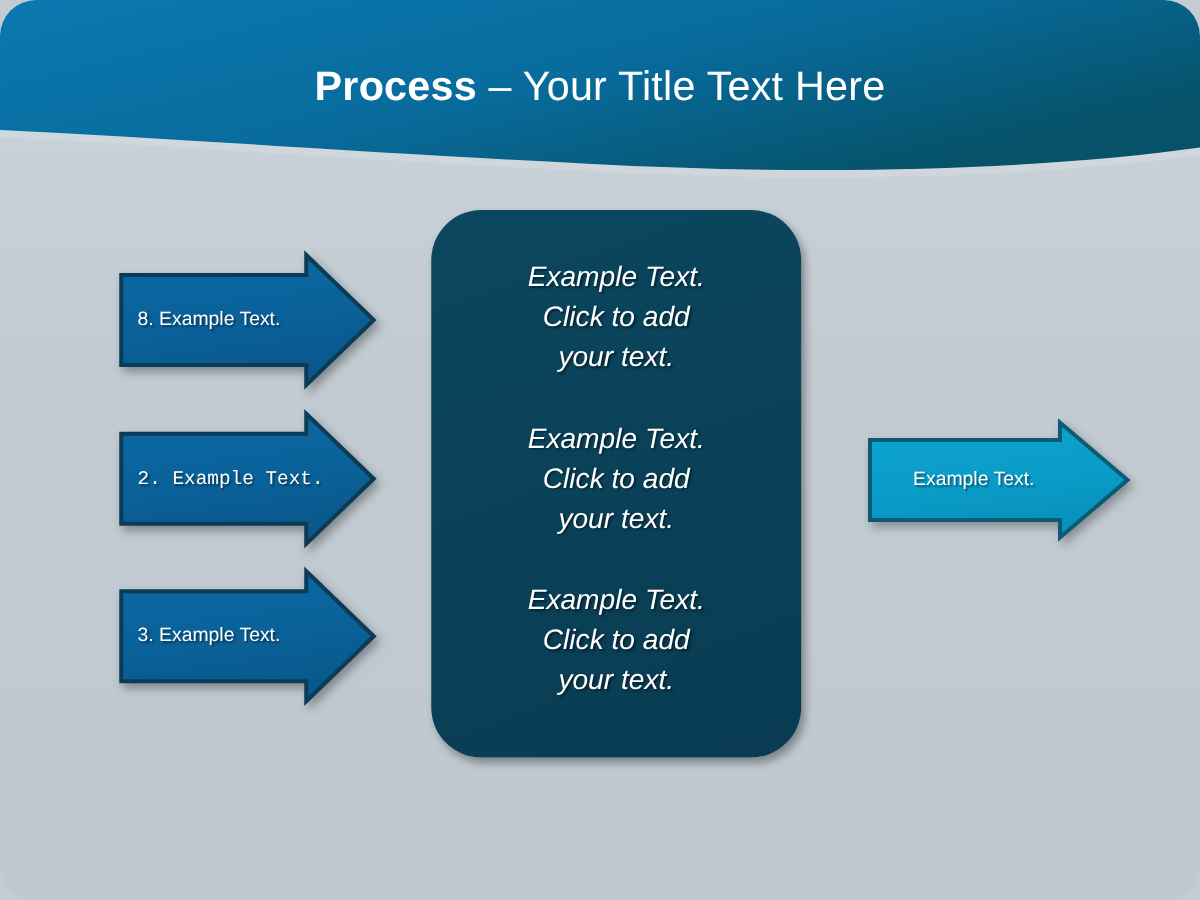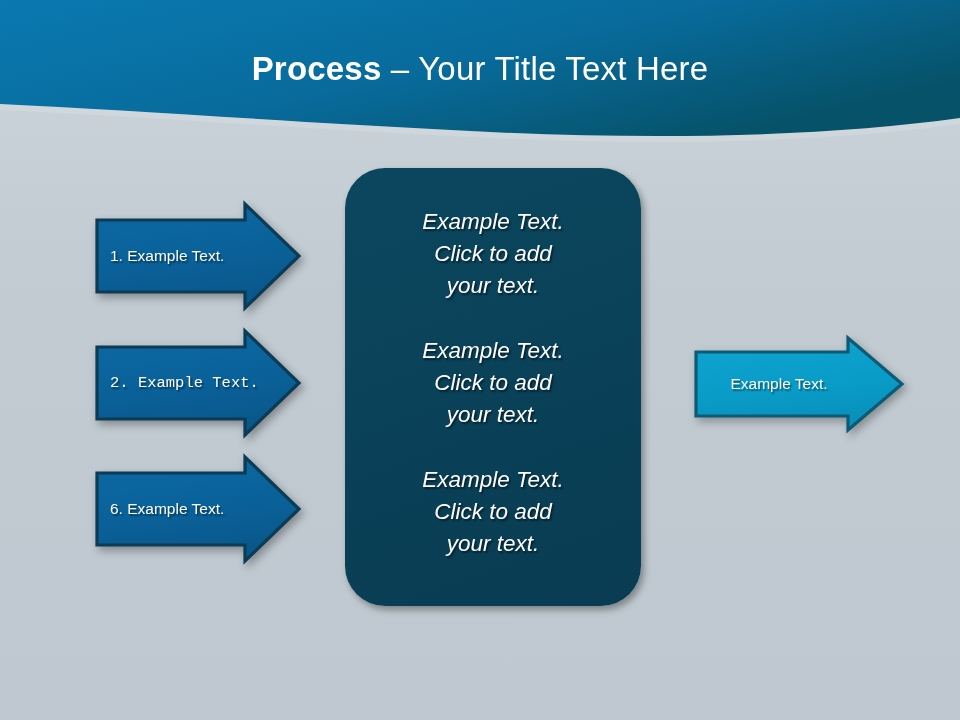--- a/index.html
+++ b/index.html
@@ -13,20 +13,21 @@
     font-family: "Liberation Sans", sans-serif;
     background: #c3ccd3;
   }
 
   #slide {
     position: relative;
     width: 960px;
     height: 720px;
     background: linear-gradient(180deg, #cdd5db 0%, #c2cbd2 40%, #bfc8d0 100%);
     overflow: hidden;
+    border-radius: 29px;
   }
 
   
   .header-band {
     position: absolute;
     left: 0;
     top: 0;
     width: 960px;
     height: 150px;
     pointer-events: none;
@@ -139,21 +140,21 @@
       <defs>
         <linearGradient id="aGrad1" x1="0" y1="0" x2="0.25" y2="1">
           <stop offset="0%" stop-color="#0c69a4"></stop>
           <stop offset="60%" stop-color="#0a6199"></stop>
           <stop offset="100%" stop-color="#09588c"></stop>
         </linearGradient>
       </defs>
       <path d="M4,20 L152,20 L152,4 L206,56 L152,108 L152,92 L4,92 Z" fill="url(#aGrad1)" stroke="#0c3b55" stroke-width="3.2" stroke-linejoin="miter" style="filter: drop-shadow(3px 4px 4px rgba(0,0,0,0.33));"></path>
     </svg>
     <div class="arrow-label" style="width:212px; height:112px; padding-left:17px; box-sizing:border-box;">
-      <span>1. Example Text.</span>
+      <span>8. Example Text.</span>
     </div>
   </div>
 
   <div class="arrow arrow-left" style="left:93px; top:327px; width:212px; height:112px;">
     <svg width="212" height="112" viewBox="0 0 212 112">
       <defs>
         <linearGradient id="aGrad2" x1="0" y1="0" x2="0.25" y2="1">
           <stop offset="0%" stop-color="#0c69a4"></stop>
           <stop offset="60%" stop-color="#0a6199"></stop>
           <stop offset="100%" stop-color="#09588c"></stop>
@@ -171,21 +172,21 @@
       <defs>
         <linearGradient id="aGrad3" x1="0" y1="0" x2="0.25" y2="1">
           <stop offset="0%" stop-color="#0c69a4"></stop>
           <stop offset="60%" stop-color="#0a6199"></stop>
           <stop offset="100%" stop-color="#09588c"></stop>
         </linearGradient>
       </defs>
       <path d="M4,20 L152,20 L152,4 L206,56 L152,108 L152,92 L4,92 Z" fill="url(#aGrad3)" stroke="#0c3b55" stroke-width="3.2" stroke-linejoin="miter" style="filter: drop-shadow(3px 4px 4px rgba(0,0,0,0.33));"></path>
     </svg>
     <div class="arrow-label" style="width:212px; height:112px; padding-left:17px; box-sizing:border-box;">
-      <span>6. Example Text.</span>
+      <span>3. Example Text.</span>
     </div>
   </div>
 
   <div class="center-panel">
     <div class="panel-block">Example Text.
 Click  to add
 your text.</div>
     <div class="panel-block">Example Text.
 Click  to add
 your text.</div>

